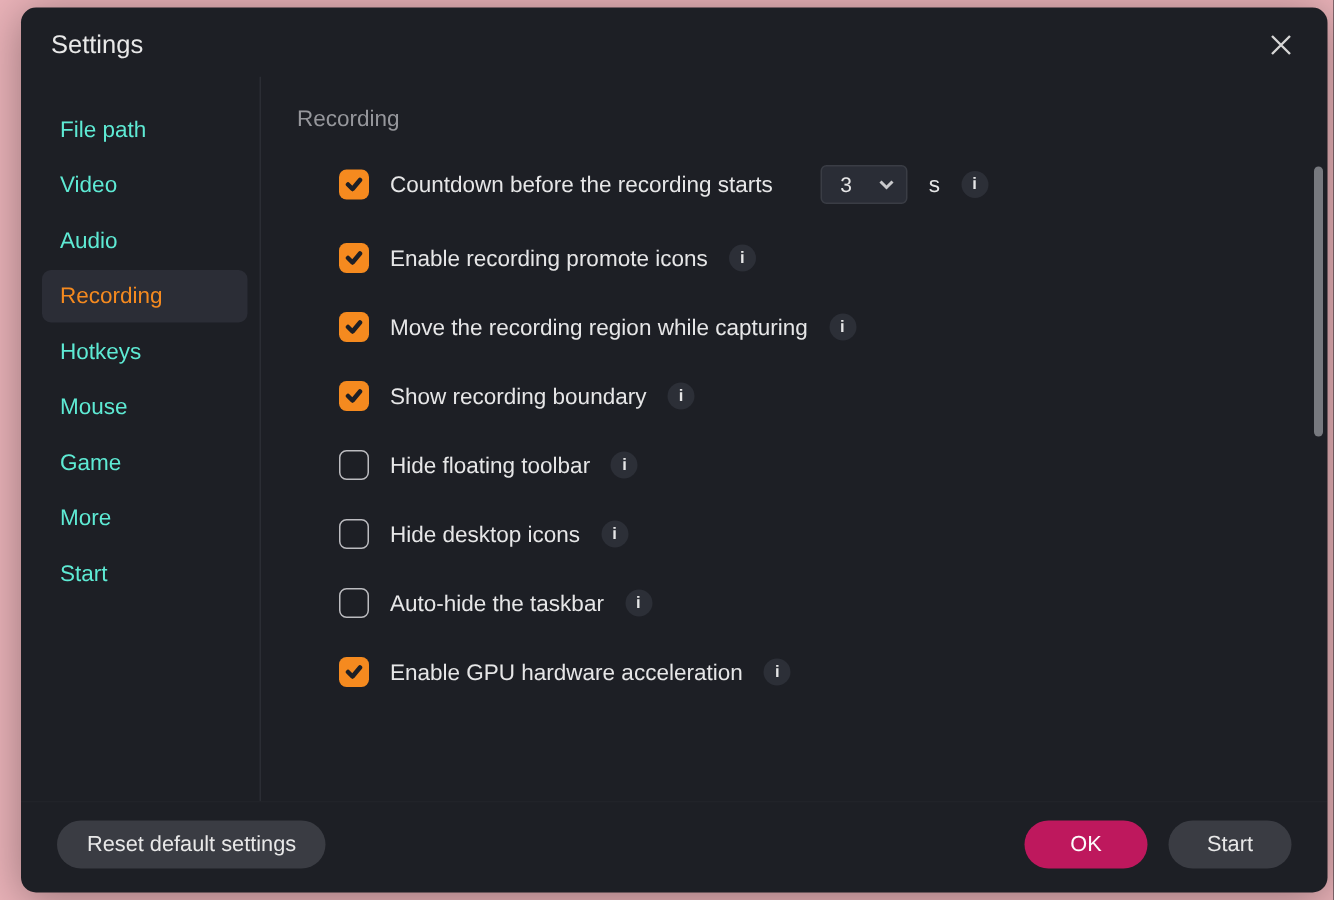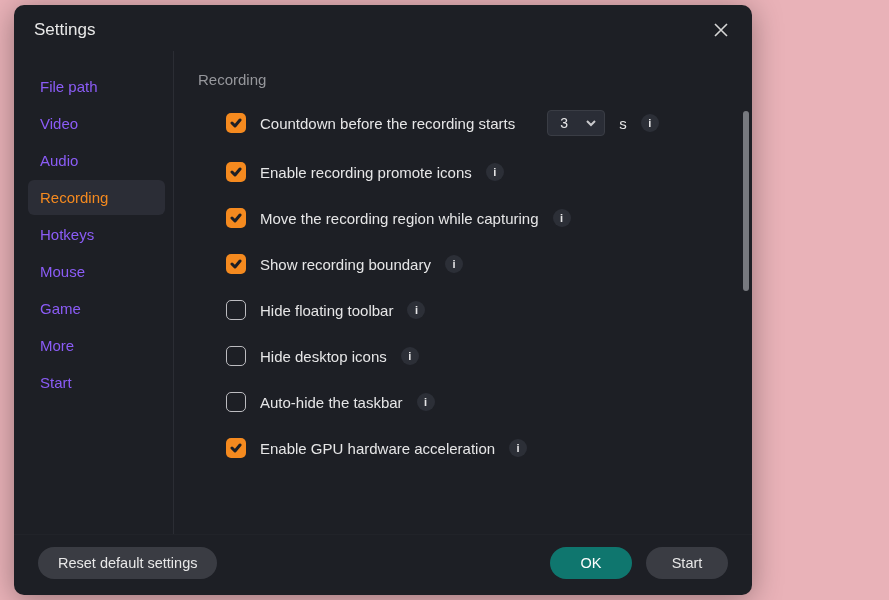--- a/index.html
+++ b/index.html
@@ -1,24 +1,24 @@
 <!DOCTYPE html>
 <html><head>
 <meta charset="utf-8">
 <style>
 * { box-sizing: border-box; margin: 0; padding: 0; font-family: 'Segoe UI', -apple-system, sans-serif; }
 body { background: #e9b2b8; width: 889px; height: 600px; overflow: hidden; position: relative; }
-.window { position: absolute; top: 5px; left: 14px; width: 738px; height: 590px; background: #1d1f25; border-radius: 10px; box-shadow: 0 4px 30px rgba(0,0,0,0.35); display: flex; flex-direction: column; }
+.window { position: absolute; top: 5px; left: 14px; width: 871px; height: 590px; background: #1d1f25; border-radius: 10px; box-shadow: 0 4px 30px rgba(0,0,0,0.35); display: flex; flex-direction: column; }
 .titlebar { display: flex; align-items: center; justify-content: space-between; padding: 14px 20px 10px 20px; }
 .titlebar h1 { color: #e8e8e8; font-size: 17px; font-weight: 400; }
 .close-btn { width: 22px; height: 22px; display:flex; align-items:center; justify-content:center; cursor:pointer; color:#d6d6d6; }
 .close-btn svg { width:16px; height:16px; stroke:#d6d6d6; stroke-width:1.6; }
 .body { flex:1; display:flex; overflow:hidden; position:relative; }
 .sidebar { width:160px; padding:18px 8px 0 14px; border-right:1px solid #2b2d34; display:flex; flex-direction:column; gap:2px; }
-.side-item { color:#8b5cf6; font-size:15px; padding:9px 12px; border-radius:6px; cursor:pointer; }
+.side-item { color:#5eead4; font-size:15px; padding:9px 12px; border-radius:6px; cursor:pointer; }
 .side-item.active { background:#2b2d36; color:#f58a1f; }
 .content { flex:1; padding:20px 30px 0 24px; overflow:hidden; position:relative; }
 .section-title { color:#96979c; font-size:15px; font-weight:400; margin-bottom:22px; }
 .options { display:flex; flex-direction:column; gap:26px; }
 .row { display:flex; align-items:center; gap:14px; padding-left:28px; }
 .checkbox { width:20px; height:20px; border-radius:5px; display:flex; align-items:center; justify-content:center; flex-shrink:0; cursor:pointer; }
 .checkbox.checked { background:#f58a1f; }
 .checkbox.unchecked { border:1.6px solid #bcbcc0; background:transparent; }
 .checkbox svg { width:12px; height:12px; stroke:#1d1f25; stroke-width:3; fill:none; stroke-linecap:round; stroke-linejoin:round; }
 .opt-label { color:#e6e6e7; font-size:15px; }
@@ -27,21 +27,21 @@
 .select .chev svg { width:10px; height:10px; stroke:#c9c9cc; stroke-width:2; fill:none; }
 .unit { color:#e6e6e7; font-size:15px; }
 .info { width:18px; height:18px; border-radius:50%; background:#2c2f37; display:flex; align-items:center; justify-content:center; flex-shrink:0; cursor:pointer; }
 .info span { color:#e6e6e7; font-size:11px; font-weight:600; }
 .scroll-track { position:absolute; right:3px; top:60px; width:6px; height:470px; background:transparent; }
 .scroll-thumb { position:absolute; top:0; width:6px; height:180px; background:#77797f; border-radius:3px; }
 .footer { display:flex; align-items:center; justify-content:space-between; padding:12px 24px 16px 24px; border-top: 1px solid rgba(255,255,255,0.02); }
 .btn { border:none; font-size:14.5px; border-radius:18px; padding:8px 20px; cursor:pointer; }
 .btn.reset { background:#3a3c43; color:#e8e8e8; }
 .footer-right { display:flex; gap:14px; }
-.btn.ok { background:#0f766e; color:#fdfdfd; min-width:82px; font-weight:500; }
+.btn.ok { background:#be185d; color:#fdfdfd; min-width:82px; font-weight:500; }
 .btn.cancel { background:#3a3c43; color:#e8e8e8; min-width:82px; }
 </style>
 </head>
 <body>
 
 <div class="window">
   <div class="titlebar">
     <h1>Settings</h1>
     <div class="close-btn">
       <svg viewBox="0 0 16 16">

